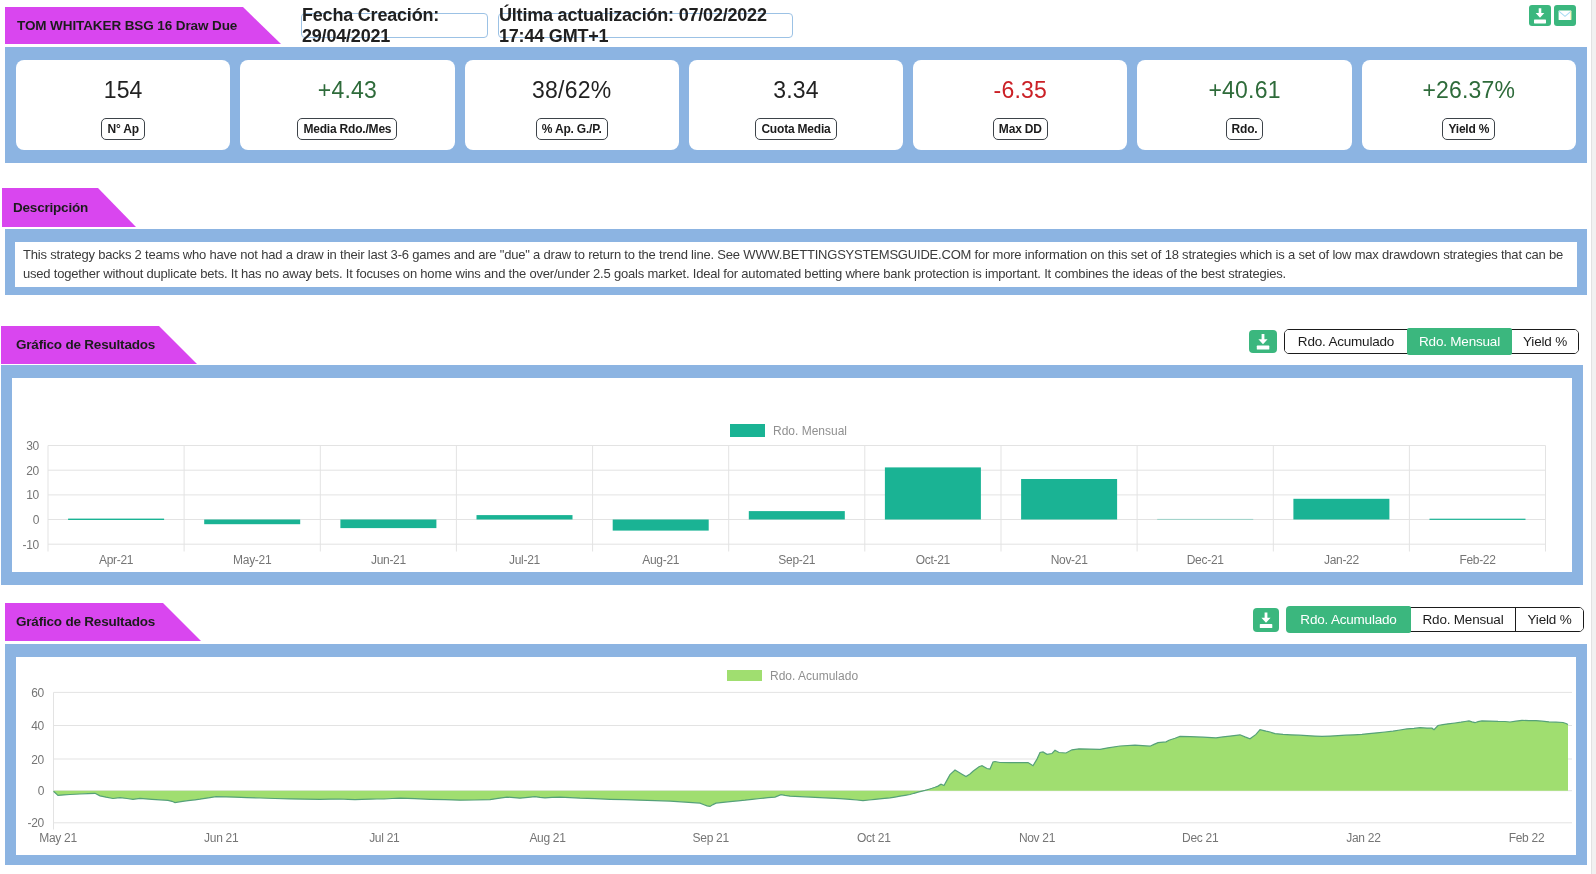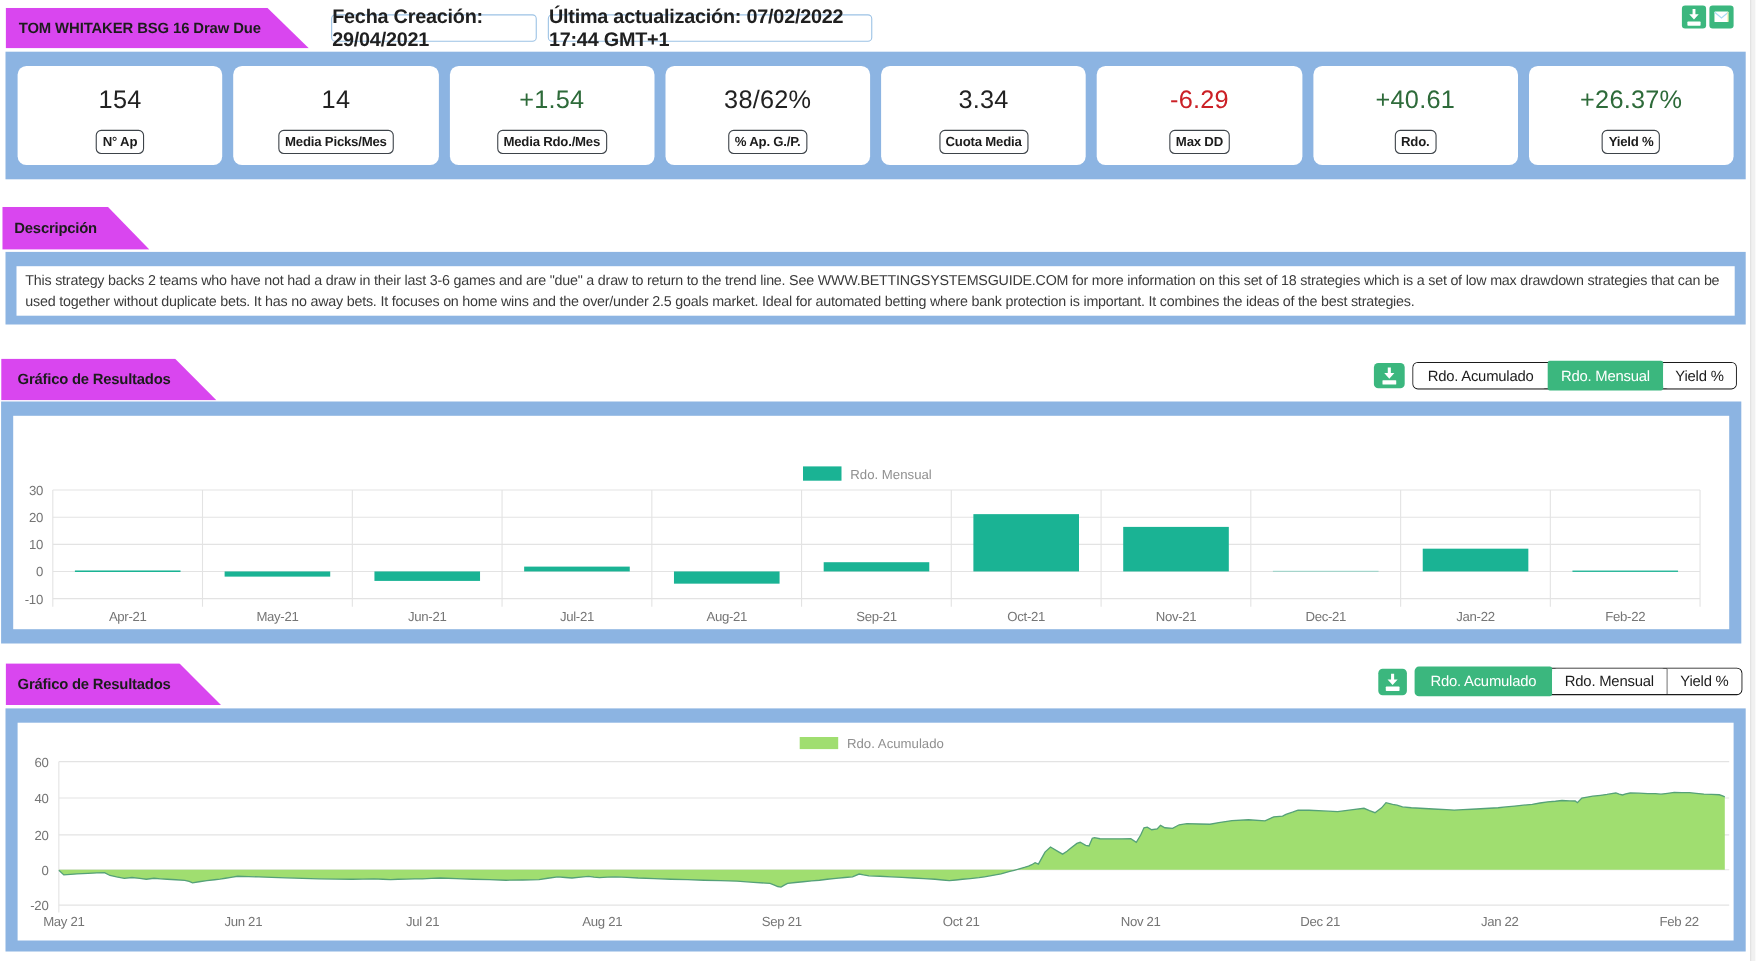--- a/index.html
+++ b/index.html
@@ -43,37 +43,33 @@
       <rect x="16.4" y="5.8" width="0.9" height="9" fill="#f3ef9a"></rect>
     </svg>
 </div>
 
 <div class="abs container" style="left:5px; top:47px; width:1582px; height:116px; display:flex; gap:10px; padding:13px 11px;">
   <div class="card">
       <div class="num">154</div>
       <div class="lblrow"><span class="lbl">N° Ap</span></div>
     </div>
   <div class="card">
-      <div class="num">14</div>
-      <div class="lblrow"><span class="lbl">Media Picks/Mes</span></div>
-    </div>
-  <div class="card">
-      <div class="num green">+1.54</div>
+      <div class="num green">+4.43</div>
       <div class="lblrow"><span class="lbl">Media Rdo./Mes</span></div>
     </div>
   <div class="card">
       <div class="num">38/62%</div>
       <div class="lblrow"><span class="lbl">% Ap. G./P.</span></div>
     </div>
   <div class="card">
       <div class="num">3.34</div>
       <div class="lblrow"><span class="lbl">Cuota Media</span></div>
     </div>
   <div class="card">
-      <div class="num red">-6.29</div>
+      <div class="num red">-6.35</div>
       <div class="lblrow"><span class="lbl">Max DD</span></div>
     </div>
   <div class="card">
       <div class="num green">+40.61</div>
       <div class="lblrow"><span class="lbl">Rdo.</span></div>
     </div>
   <div class="card">
       <div class="num green">+26.37%</div>
       <div class="lblrow"><span class="lbl">Yield %</span></div>
     </div>

